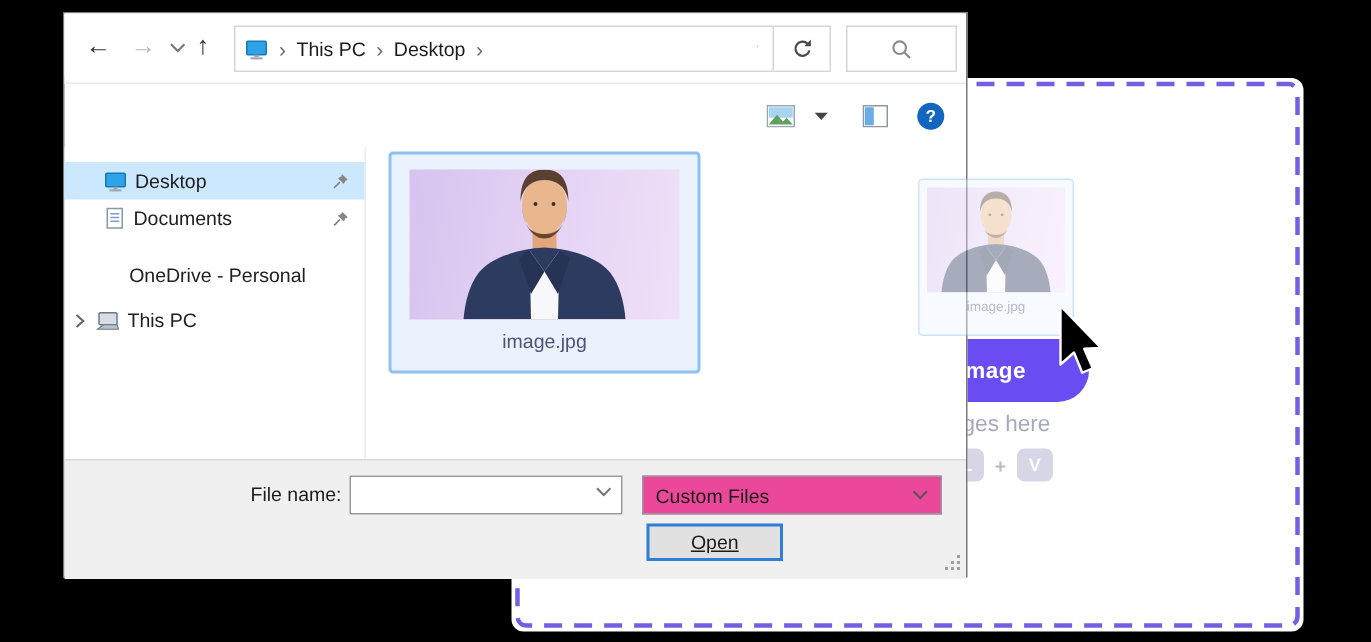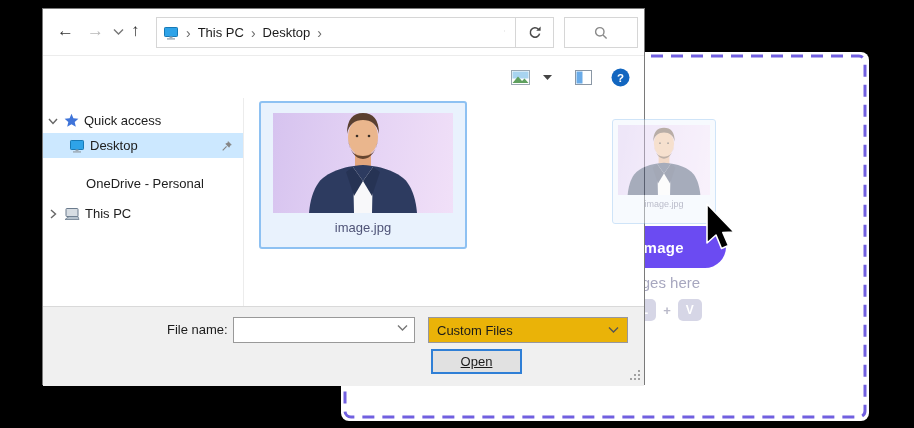--- a/index.html
+++ b/index.html
@@ -41,21 +41,21 @@
   .grp-gap{margin-top:8px;flex-direction:column;}
 
   .tile{left:216px;top:92px;width:208px;height:148px;background:#e9f2fd;border:2px solid #8ec1f2;border-radius:3px;}
   .tile-photo{margin:10px auto 0;width:180px;height:100px;background:linear-gradient(100deg,#d6c3ef 0%,#e4d2f4 48%,#f1e0f8 100%);overflow:hidden;}
   .tile-label{text-align:center;margin-top:7px;font-size:13px;color:#4f5377;}
 
   .footer{left:0;top:297px;width:100%;height:80px;background:#f0f0f0;border-top:1px solid #d9d9d9;}
   .fn-label{left:124px;top:313px;width:62px;font-size:13px;color:#1b1b1b;}
   .fn-input{left:190px;top:308px;width:182px;height:26px;border:1px solid #999;background:#fff;padding:0 20px 0 6px;font-size:13px;}
   .fn-input-chev{left:354px;top:315px;}
-  .ftype{left:385px;top:308px;width:200px;height:26px;border:1px solid #97979f;background:#eab308;display:flex;align-items:center;font-size:13px;color:#1b1b1b;padding:0 8px;}
+  .ftype{left:385px;top:308px;width:200px;height:26px;border:1px solid #97979f;background:#ec4899;display:flex;align-items:center;font-size:13px;color:#1b1b1b;padding:0 8px;}
   .ftype svg{margin-left:auto;}
   .btn{height:25px;width:91px;background:#e1e1e1;border:1px solid #adadad;font-size:13px;color:#1b1b1b;}
   .btn.default{border:2px solid #2f7fd6;}
   .open-btn{left:388px;top:340px;text-decoration:underline;}
   .cancel-btn{left:493px;top:340px;}
   .grip{right:3px;bottom:3px;}
 
   
   .ghost{left:612px;top:119px;width:104px;height:105px;background:#eef5fd;border:1.5px solid #8fc0ef;border-radius:3px;opacity:.42;z-index:3;}
   .ghost-photo{margin:5px auto 0;width:92px;height:70px;background:linear-gradient(100deg,#d6c3ef 0%,#e4d2f4 48%,#f1e0f8 100%);overflow:hidden;}
@@ -174,35 +174,38 @@
         <rect x="0.5" y="0.5" width="16" height="14" fill="#fff" stroke="#8a97a5"></rect>
         <rect x="1.5" y="1.5" width="6" height="12" fill="#6aabe8"></rect>
       </svg>
       <svg width="19" height="19" style="margin-left:6px;">
         <circle cx="9.5" cy="9.5" r="9" fill="#1266c0"></circle>
         <text x="9.5" y="13.6" text-anchor="middle" font-size="11.5" font-weight="bold" fill="#fff">?</text>
       </svg>
     </div>
 
     <div class="abs sidebar">
-      <div class="side-row">
-        <svg width="12" height="12">
-            <path d="M2,4 L6,8.5 L10,4" fill="none" stroke="#666" stroke-width="1.4"></path>
-          </svg>
-        <svg width="15" height="15">
-          <path d="M7.5,0.8 L9.4,5.2 L14.4,5.7 L10.7,8.9 L11.8,13.8 L7.5,11.2 L3.2,13.8 L4.3,8.9 L0.6,5.7 L5.6,5.2 Z" fill="#3f74d9"></path>
-        </svg>
-        <span>Quick access</span>
-      </div>
 
       <div class="side-row child selected">
         <svg width="16" height="16">
             <use href="#monitor-blue"></use>
           </svg>
         <span>Desktop</span>
+        <svg class="pin" width="12" height="12">
+            <use href="#pin" width="12" height="12"></use>
+          </svg>
+      </div>
+      <div class="side-row child">
+        <svg width="15" height="15">
+          <rect x="2.5" y="1" width="10" height="13" fill="#fff" stroke="#8a97a5"></rect>
+          <line x1="4.5" y1="4.5" x2="10.5" y2="4.5" stroke="#7f9ccb" stroke-width="1.1"></line>
+          <line x1="4.5" y1="7" x2="10.5" y2="7" stroke="#7f9ccb" stroke-width="1.1"></line>
+          <line x1="4.5" y1="9.5" x2="10.5" y2="9.5" stroke="#7f9ccb" stroke-width="1.1"></line>
+        </svg>
+        <span>Documents</span>
         <svg class="pin" width="12" height="12">
             <use href="#pin" width="12" height="12"></use>
           </svg>
       </div>
 
       <div class="side-row grp-gap">
         <svg width="12" height="12">
             <path d="M4,2 L8.5,6 L4,10" fill="none" stroke="#666" stroke-width="1.4"></path>
           </svg>
         <svg width="17" height="12">

